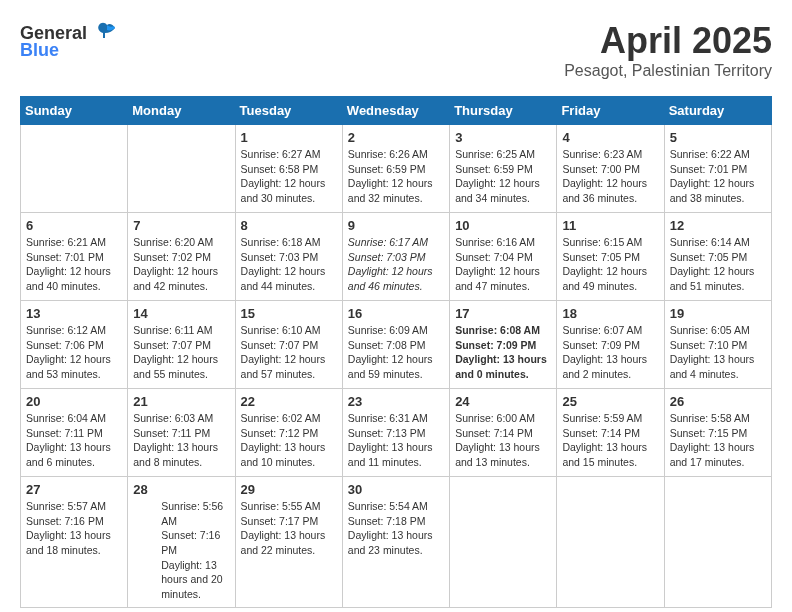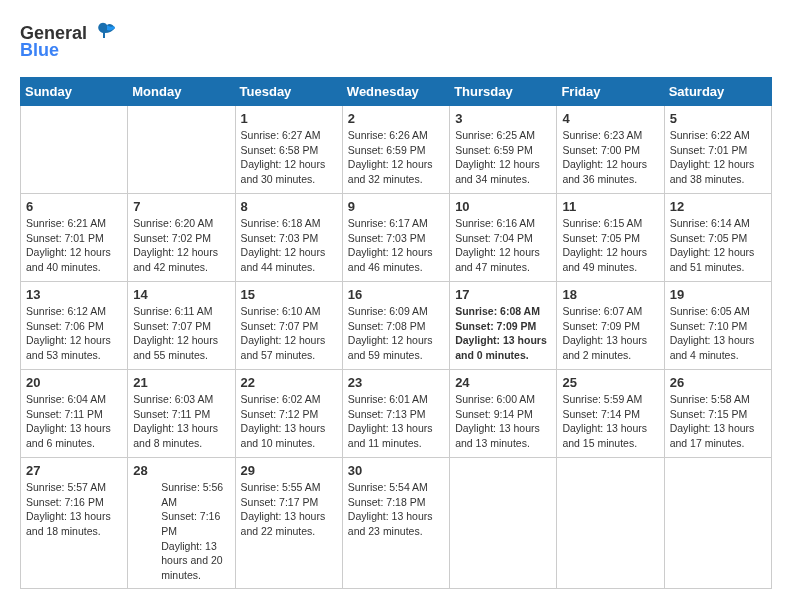--- a/index.html
+++ b/index.html
@@ -93,20 +93,24 @@
       <div style="display:flex;align-items:flex-end;gap:8px;">
         <span class="logo-text-general">General</span>
         <svg width="24" height="24" viewBox="0 0 24 24">
           <path d="M20 8 C18 4, 14 3, 12 5 C10 2, 6 2, 4 5 C2 8, 4 12, 8 13 L8 18 L10 18 L10 13 C14 13, 18 11, 20 8 Z" fill="#1a6faf"></path>
           <path d="M12 5 C14 7, 17 7, 19 6 L20 8 C18 10, 14 11, 12 10 Z" fill="#2196F3"></path>
         </svg>
       </div>
       <span class="logo-text-blue" style="margin-top:-4px;">Blue</span>
     </div>
   </div>
+  <div class="title-block">
+    <div class="month-title">April 2025</div>
+    <div class="location-title">Pesagot, Palestinian Territory</div>
+  </div>
 </div>
 
 <table class="calendar">
   <thead>
     <tr>
 
     <th>Sunday</th>
         <th>Monday</th>
         <th>Tuesday</th>
         <th>Wednesday</th>
@@ -164,21 +168,21 @@
 Daylight: 12 hours and 42 minutes.</div>
         </td>
         <td>
           <span class="day-num">8</span>
           <div class="day-detail" style="white-space: pre-line;">Sunrise: 6:18 AM
 Sunset: 7:03 PM
 Daylight: 12 hours and 44 minutes.</div>
         </td>
         <td>
           <span class="day-num">9</span>
-          <div class="day-detail" style="white-space: pre-line;">Sunrise: 6:17 AM
+          <div class="day-detail" style="white-space: pre-line; font-style: italic;">Sunrise: 6:17 AM
 Sunset: 7:03 PM
 Daylight: 12 hours and 46 minutes.</div>
         </td>
         <td>
           <span class="day-num">10</span>
           <div class="day-detail" style="white-space: pre-line;">Sunrise: 6:16 AM
 Sunset: 7:04 PM
 Daylight: 12 hours and 47 minutes.</div>
         </td>
         <td>
@@ -252,28 +256,28 @@
 Daylight: 13 hours and 8 minutes.</div>
         </td>
         <td>
           <span class="day-num">22</span>
           <div class="day-detail" style="white-space: pre-line;">Sunrise: 6:02 AM
 Sunset: 7:12 PM
 Daylight: 13 hours and 10 minutes.</div>
         </td>
         <td>
           <span class="day-num">23</span>
-          <div class="day-detail" style="white-space: pre-line;">Sunrise: 6:01 AM
+          <div class="day-detail" style="white-space: pre-line;">Sunrise: 6:31 AM
 Sunset: 7:13 PM
 Daylight: 13 hours and 11 minutes.</div>
         </td>
         <td>
           <span class="day-num">24</span>
           <div class="day-detail" style="white-space: pre-line;">Sunrise: 6:00 AM
-Sunset: 9:14 PM
+Sunset: 7:14 PM
 Daylight: 13 hours and 13 minutes.</div>
         </td>
         <td>
           <span class="day-num">25</span>
           <div class="day-detail" style="white-space: pre-line;">Sunrise: 5:59 AM
 Sunset: 7:14 PM
 Daylight: 13 hours and 15 minutes.</div>
         </td>
         <td>
           <span class="day-num">26</span>

